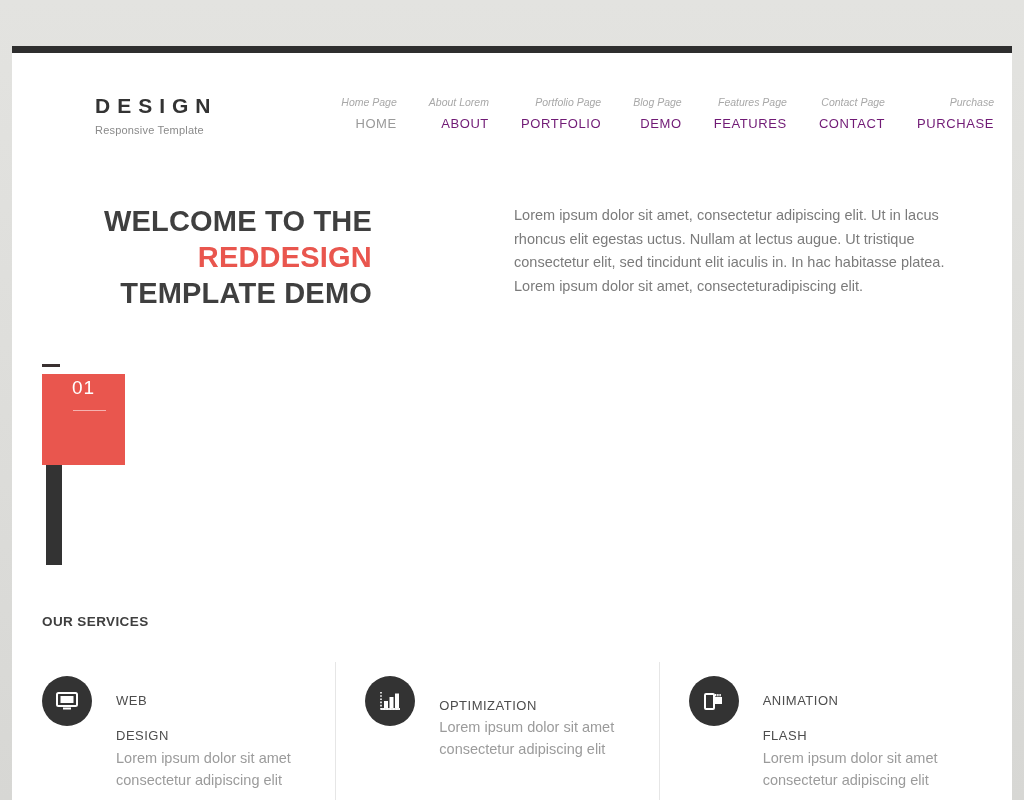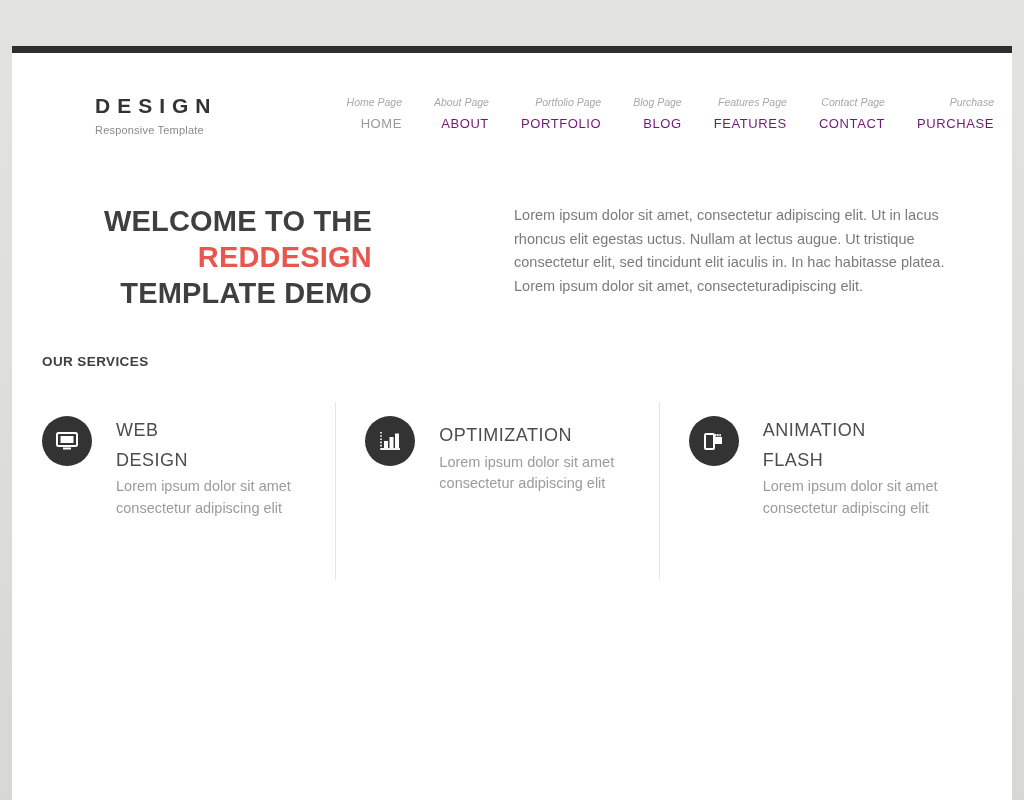--- a/index.html
+++ b/index.html
@@ -264,24 +264,25 @@
     height: 50px;
     border-radius: 50%;
     background: #333333;
     display: flex;
     align-items: center;
     justify-content: center;
     margin-top: 2px;
   }
   .svc-body { padding-left: 24px; padding-top: 2px; }
   .svc-title {
-    font-size: 18px;
+    font-size: 13px;
     color: #4d4d4d;
     letter-spacing: 0.5px;
     line-height: 1.65;
+    margin-top: 14px;
   }
   .svc-desc {
     font-size: 14.5px;
     color: #9b9b9b;
     line-height: 1.5;
     margin-top: 1px;
   }
   .svc-2 .svc-body { padding-top: 7px; }
 </style>
 </head>
@@ -300,32 +301,32 @@
     </div>
 
     <div id="nav">
 
       <div class="nav-item is-active">
         <span class="nav-sub">Home Page</span>
         <span class="nav-main">HOME</span>
       </div>
 
       <div class="nav-item">
-        <span class="nav-sub">About Page</span>
+        <span class="nav-sub">About Lorem</span>
         <span class="nav-main">ABOUT</span>
       </div>
 
       <div class="nav-item">
         <span class="nav-sub">Portfolio Page</span>
         <span class="nav-main">PORTFOLIO</span>
       </div>
 
       <div class="nav-item">
         <span class="nav-sub">Blog Page</span>
-        <span class="nav-main">BLOG</span>
+        <span class="nav-main">DEMO</span>
       </div>
 
       <div class="nav-item">
         <span class="nav-sub">Features Page</span>
         <span class="nav-main">FEATURES</span>
       </div>
 
       <div class="nav-item">
         <span class="nav-sub">Contact Page</span>
         <span class="nav-main">CONTACT</span>
@@ -352,20 +353,27 @@
 
       <div class="dotted-vr"></div>
 
       <div id="welcome-text">Lorem ipsum dolor sit amet, consectetur adipiscing elit. Ut in lacus rhoncus elit egestas uctus. Nullam at lectus augue. Ut tristique consectetur elit, sed tincidunt elit iaculis in. In hac habitasse platea. Lorem ipsum dolor sit amet, consecteturadipiscing elit.</div>
 
     </div>
   </div>
 
   <div class="dotted-hr"></div>
 
+  <div id="slider">
+    <div id="slider-dash"></div>
+    <div id="slide-box"></div>
+    <div id="slide-num">01</div>
+    <div id="slide-rule"></div>
+    <div id="slide-bar"></div>
+  </div>
 
   <div id="services">
 
     <div id="services-title">OUR SERVICES</div>
     <div class="dotted-hr"></div>
 
     <div id="service-grid">
 
       <div class="service svc-1">
         <div class="svc-icon">

